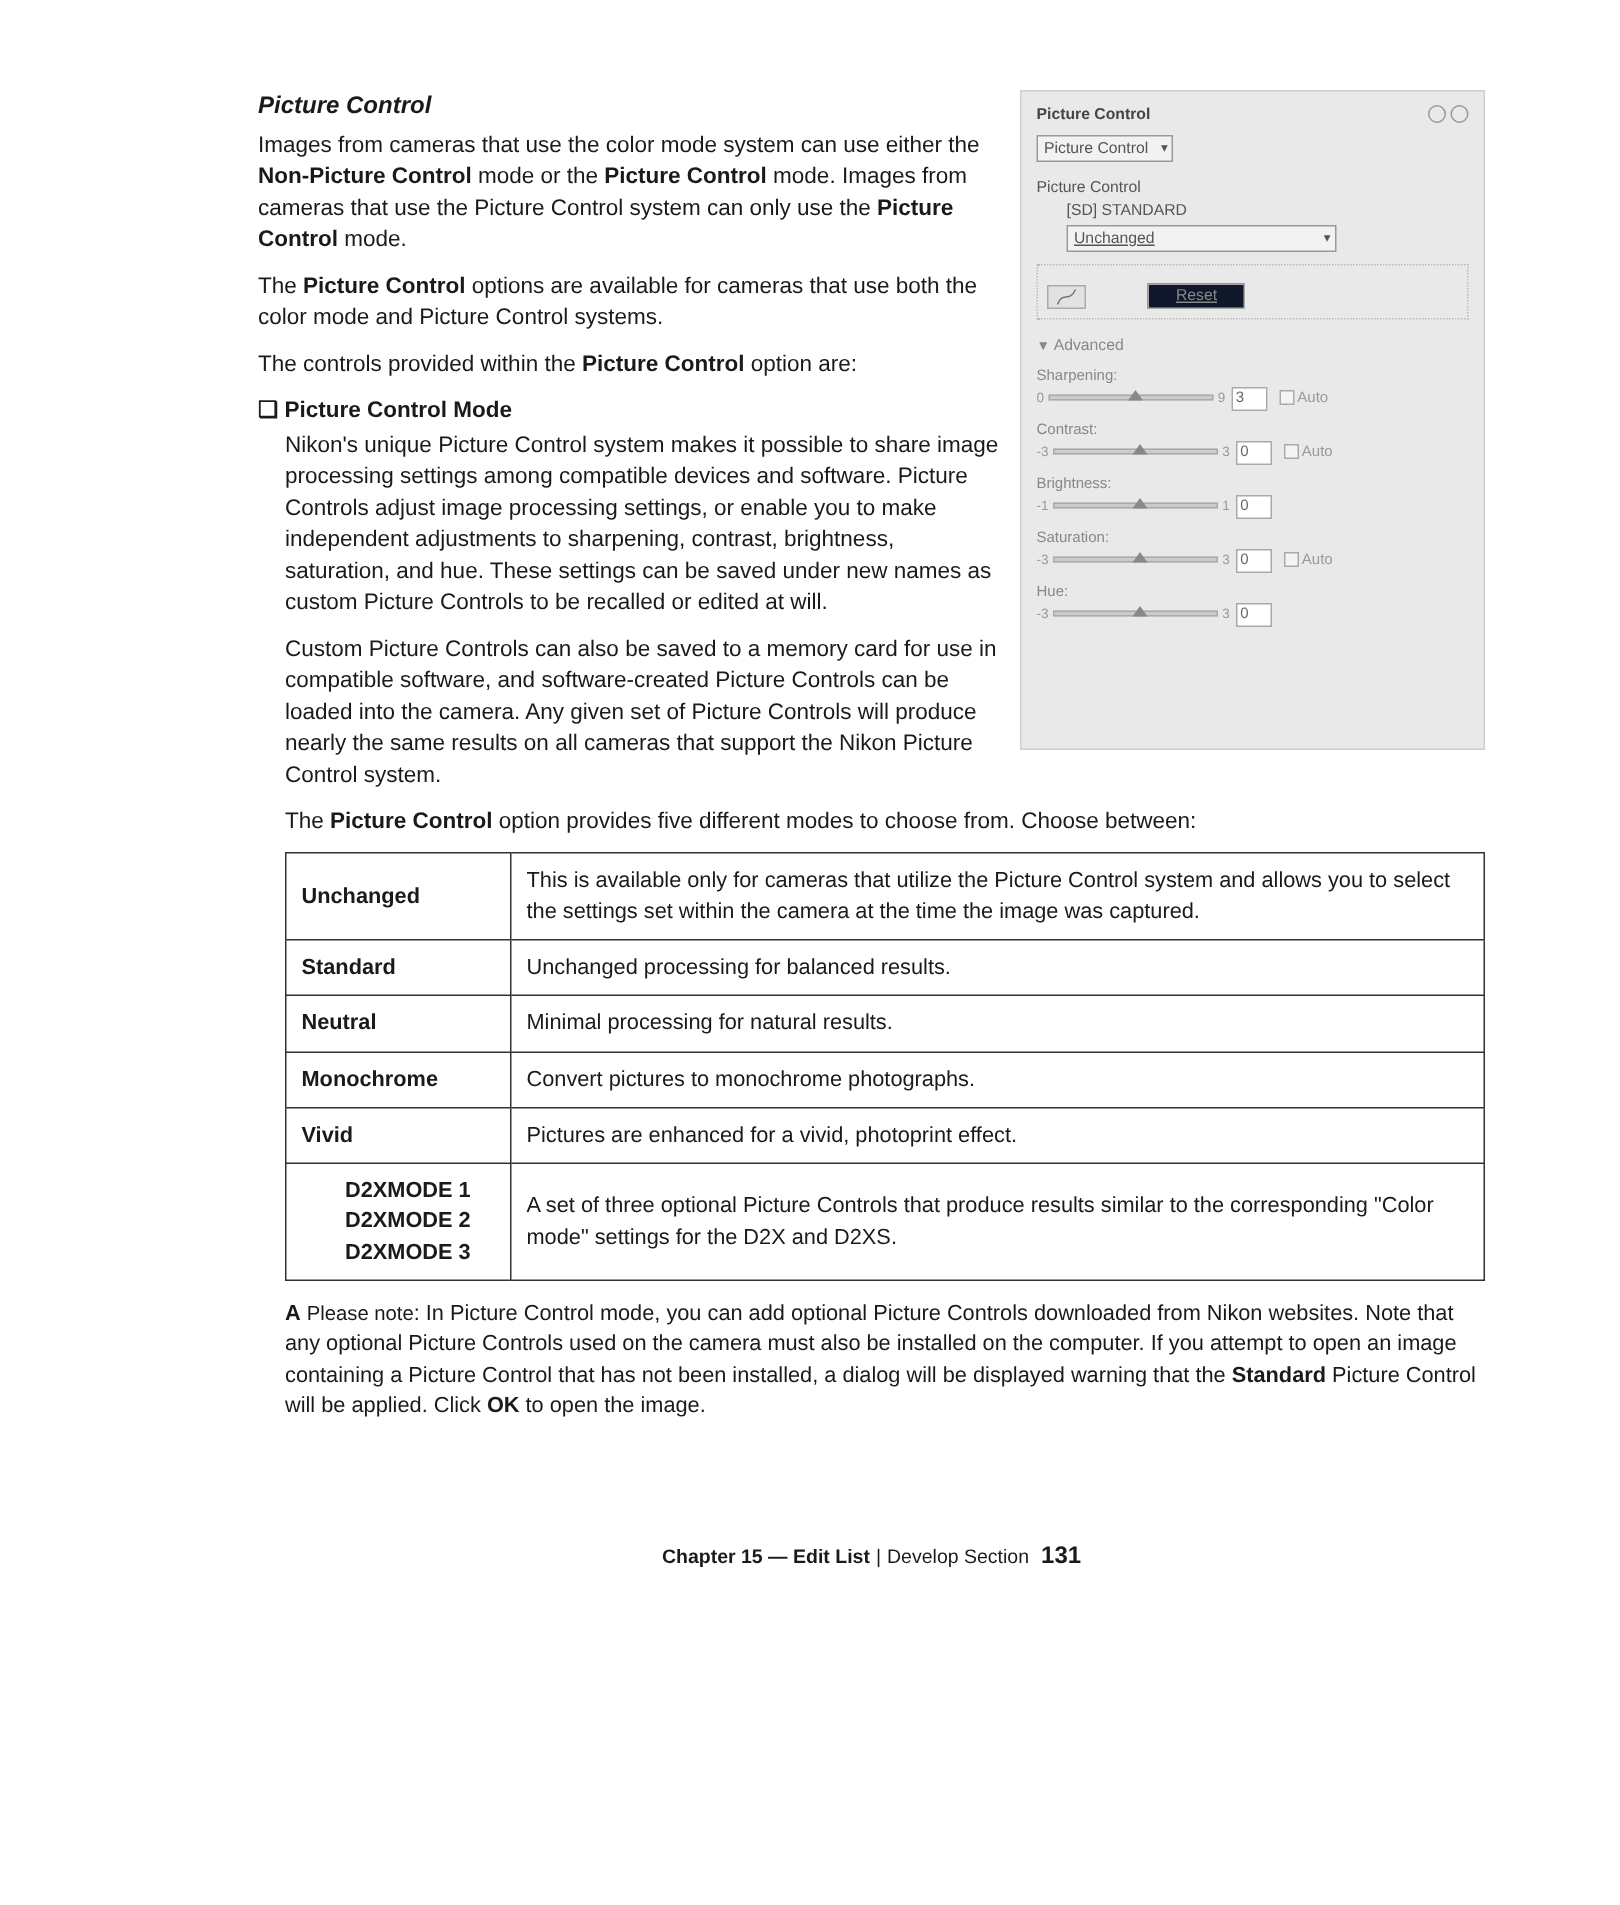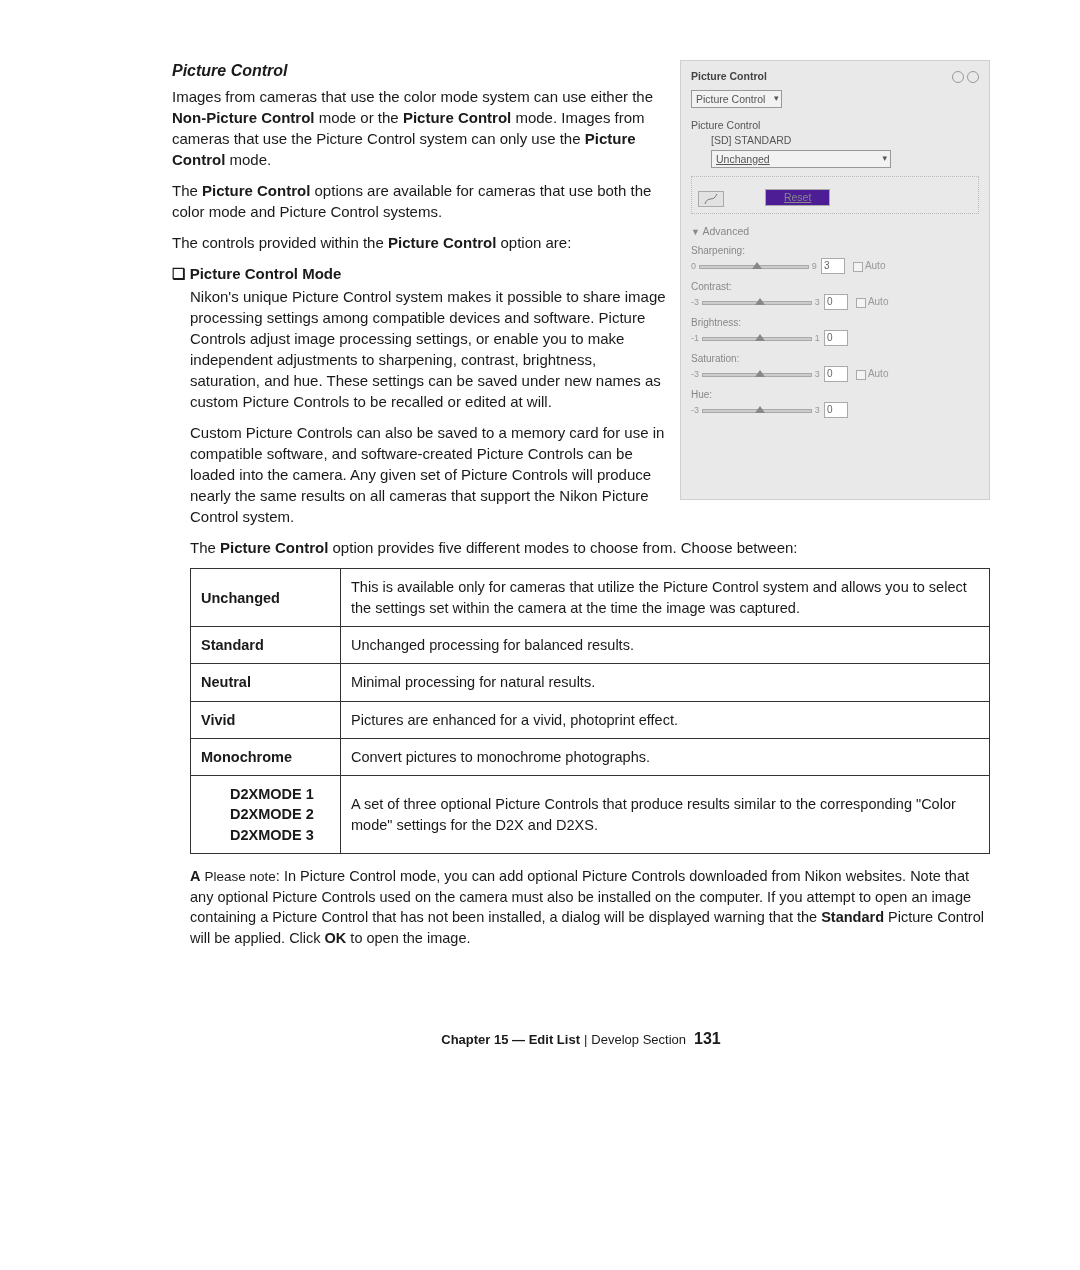--- a/index.html
+++ b/index.html
@@ -46,21 +46,21 @@
   .panel-float .ddwide:after{content:"▾"; position:absolute; right:3px; top:1px; font-size:9px;}
   .panel-float .qa-block { border:1px dotted #bbb; padding:6px; margin:8px 0;}
   .panel-float .slider-row { margin:6px 0; }
   .panel-float .slider-row .lbl { display:block; color:#888; font-size:10px;}
   .panel-float .slider-row .track { display:inline-block; width:110px; height:4px; background:#ccc; border:1px solid #aaa; vertical-align:middle; position:relative;}
   .panel-float .slider-row .track .thumb { position:absolute; left:48%; top:-4px; width:0; height:0; border-left:5px solid transparent; border-right:5px solid transparent; border-bottom:7px solid #888;}
   .panel-float .slider-row .minmax { font-size:9px; color:#999; }
   .panel-float .slider-row .valbox { display:inline-block; width:24px; border:1px solid #aaa; background:#fff; font-size:10px; text-align:left; padding:0 2px; margin-left:4px;}
   .panel-float .slider-row .auto { color:#999; margin-left:8px; font-size:10px;}
   .panel-float .slider-row .auto .cb { display:inline-block; width:10px; height:10px; border:1px solid #aaa; background:#f4f4f4; vertical-align:middle; margin-right:2px;}
-  .panel-float .btn-reset { display:inline-block; border:1px solid #aaa; background:#4c1d95; padding:0 18px; color:#888; text-decoration: underline; margin-left: 38px;}
+  .panel-float .btn-reset { display:inline-block; border:1px solid #aaa; background:#0f172a; padding:0 18px; color:#888; text-decoration: underline; margin-left: 38px;}
   .panel-float .adv-hdr { color:#888; margin:10px 0 4px 0; }
   .panel-float .adv-hdr:before { content:"▼ "; color:#888; font-size:9px;}
   .panel-float .small-icon { display:inline-block; width:26px; height:16px; border:1px solid #aaa; background:#e2e2e2; vertical-align: middle; position:relative;}
   .panel-float .small-icon svg { width:14px; height:12px; margin:1px 0 0 5px;}
 
   .subhead { font-weight: bold; margin: 8px 0 2px 0; }
   .subhead .box { font-family: Arial; }
   .indent-block { padding-left: 18px; }
   .clear { clear: both; }
 
@@ -162,26 +162,26 @@
         </tr>
         <tr>
           <td class="k" style="white-space: pre-line;">Standard</td>
           <td>Unchanged processing for balanced results.</td>
         </tr>
         <tr>
           <td class="k" style="white-space: pre-line;">Neutral</td>
           <td>Minimal processing for natural results.</td>
         </tr>
         <tr>
+          <td class="k" style="white-space: pre-line;">Monochrome</td>
+          <td>Convert pictures to monochrome photographs.</td>
+        </tr>
+        <tr>
           <td class="k" style="white-space: pre-line;">Vivid</td>
           <td>Pictures are enhanced for a vivid, photoprint effect.</td>
-        </tr>
-        <tr>
-          <td class="k" style="white-space: pre-line;">Monochrome</td>
-          <td>Convert pictures to monochrome photographs.</td>
         </tr>
         <tr>
           <td class="k" style="white-space: pre-line; padding-left: 39px;">D2XMODE 1
 D2XMODE 2
 D2XMODE 3</td>
           <td>A set of three optional Picture Controls that produce results similar to the corresponding "Color mode" settings for the D2X and D2XS.</td>
         </tr>
       </tbody>
   </table>
 

